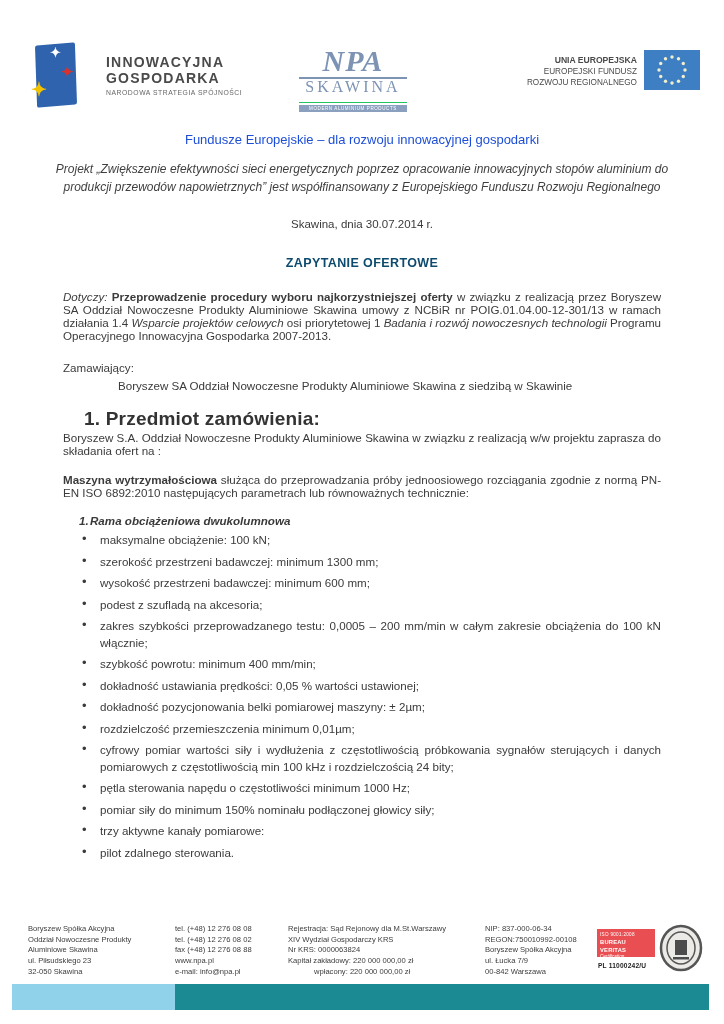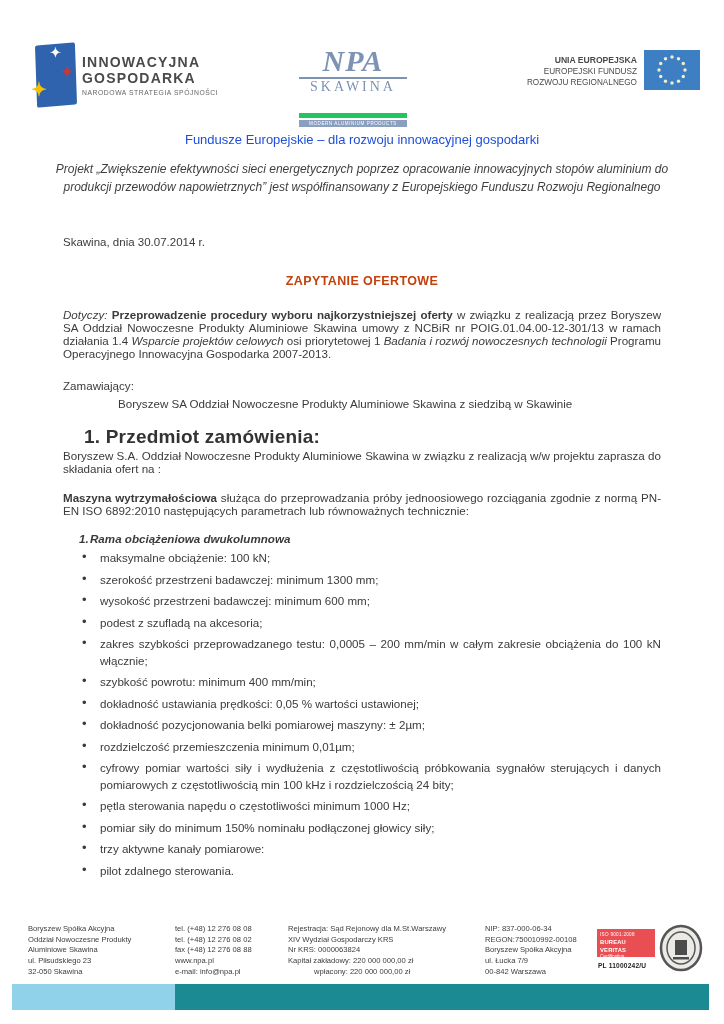--- a/index.html
+++ b/index.html
@@ -15,42 +15,42 @@
 
   .logo-poig { position:absolute; left:30px; top:42px; width:220px; height:70px; }
   .poig-flag {
     position:absolute; left:6px; top:2px; width:40px; height:62px;
     background:#2f63ad; border-radius:2px; transform:rotate(-2deg) skewY(-3deg);
   }
   .poig-star { position:absolute; font-weight:bold; line-height:1; }
   .star-white { left:20px; top:4px;  font-size:13px; color:#ffffff; }
   .star-red   { left:31px; top:22px; font-size:15px; color:#d9312b; }
   .star-yellow{ left:1px;  top:38px; font-size:19px; color:#f2c200; }
-  .poig-text { position:absolute; left:52px; top:12px; color:#4a4a4a; }
+  .poig-text { position:absolute; left:76px; top:12px; color:#4a4a4a; }
   .poig-line1, .poig-line2 { font-size:14px; font-weight:bold; letter-spacing:1.2px; line-height:16px; }
   .poig-tag { font-size:6.8px; letter-spacing:0.55px; color:#666; margin-top:3px; }
 
   .logo-npa { position:absolute; left:299px; top:46px; width:108px; text-align:center; color:#7c93b4; font-family:"Liberation Serif", serif; }
   .npa-main { font-size:30px; font-weight:bold; font-style:italic; letter-spacing:1px; line-height:30px; border-bottom:2px solid #7c93b4; padding-bottom:1px; }
-  .npa-sub  { font-size:14px; letter-spacing:3px; line-height:16px; border-bottom:5px solid #22c55e; padding-bottom:18px; }
+  .npa-sub  { font-size:16px; letter-spacing:3px; line-height:16px; border-bottom:1px solid #22c55e; padding-bottom:7px; }
   .npa-tag  { display:block; margin-top:2px; background:#8ba0bf; color:#fff; font-size:4.5px; letter-spacing:0.6px; line-height:7px; font-family:"Liberation Sans", sans-serif; }
 
   .logo-eu { position:absolute; right:24px; top:50px; display:flex; gap:7px; align-items:flex-start;margin-left:19px; }
   .eu-text { text-align:right; color:#4a4a4a; margin-top:5px; }
   .eu-line1 { font-size:8.6px; font-weight:bold; line-height:11px; }
   .eu-line2, .eu-line3 { font-size:8.2px; line-height:11px; }
   .eu-flag { width:56px; height:40px; display:block; }
 
   
   .bodywrap { padding:0 63px; }
   .program-line { text-align:center; font-size:13px; margin-top:20px; color:#1d4ed8; }
   .project-statement { text-align:center; font-style:italic; font-size:12px; line-height:17.5px; margin:14px -28px 0; color:#3f3f3f; }
-  .date-line { text-align:left; font-size:11.5px; margin-top:40px; }
-
-  .doc-title { text-align:center; font-weight:bold; font-size:12.5px; letter-spacing:0.4px; margin-top:26px; color:#c2410c; }
+  .date-line { text-align:center; font-size:11.5px; margin-top:22px; }
+
+  .doc-title { text-align:center; font-weight:bold; font-size:12.5px; letter-spacing:0.4px; margin-top:26px; color:#0c4a6e; }
 
   p.just { text-align:justify; font-size:11.6px; line-height:13px; }
   .dotyczy { margin-top:20px; }
   .it { font-style:italic; }
   .bd { font-weight:bold; }
 
   .zam-label { margin-top:17px; font-size:11.6px; line-height:17.6px; }
   .zam-value { font-size:11.6px; line-height:17.6px; padding-left:55px; }
 
   .sec-heading { margin:14px 0 1px 21px; font-size:19px; font-weight:bold; color:#333; letter-spacing:0.2px; }

